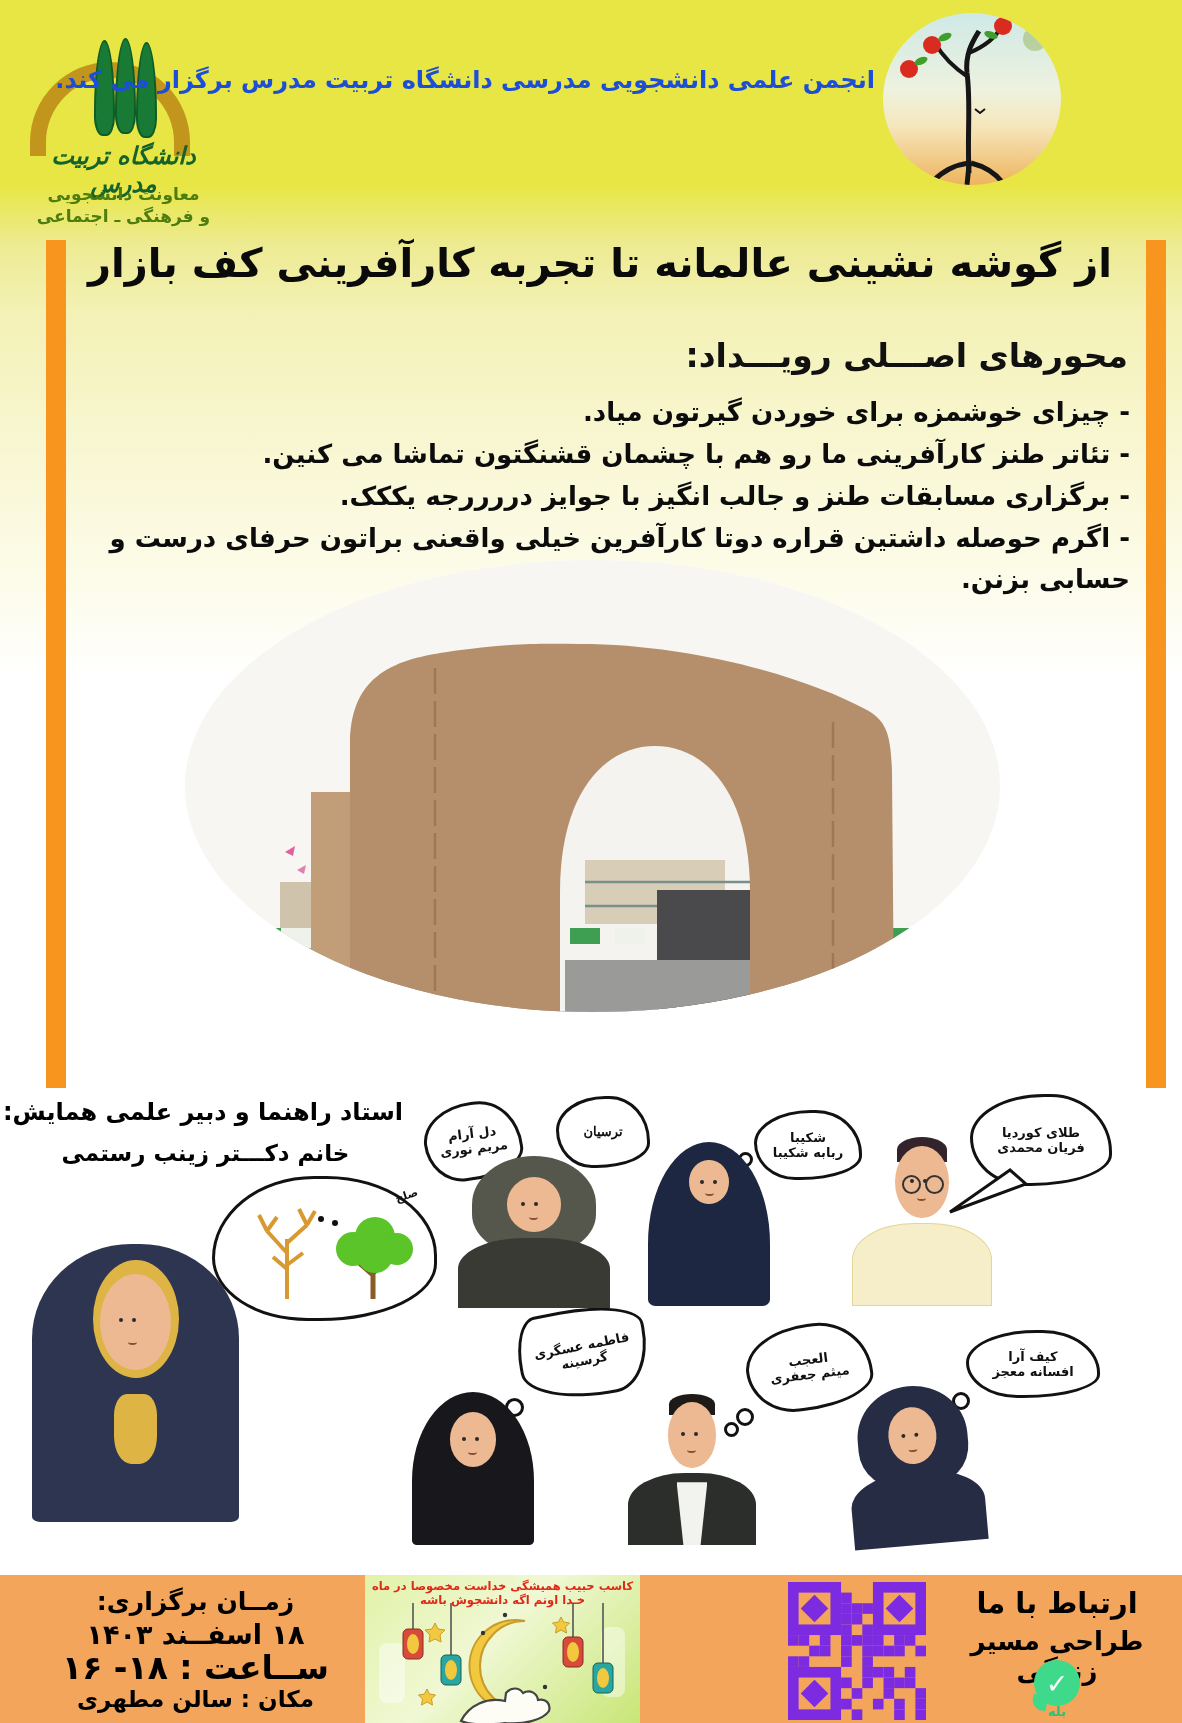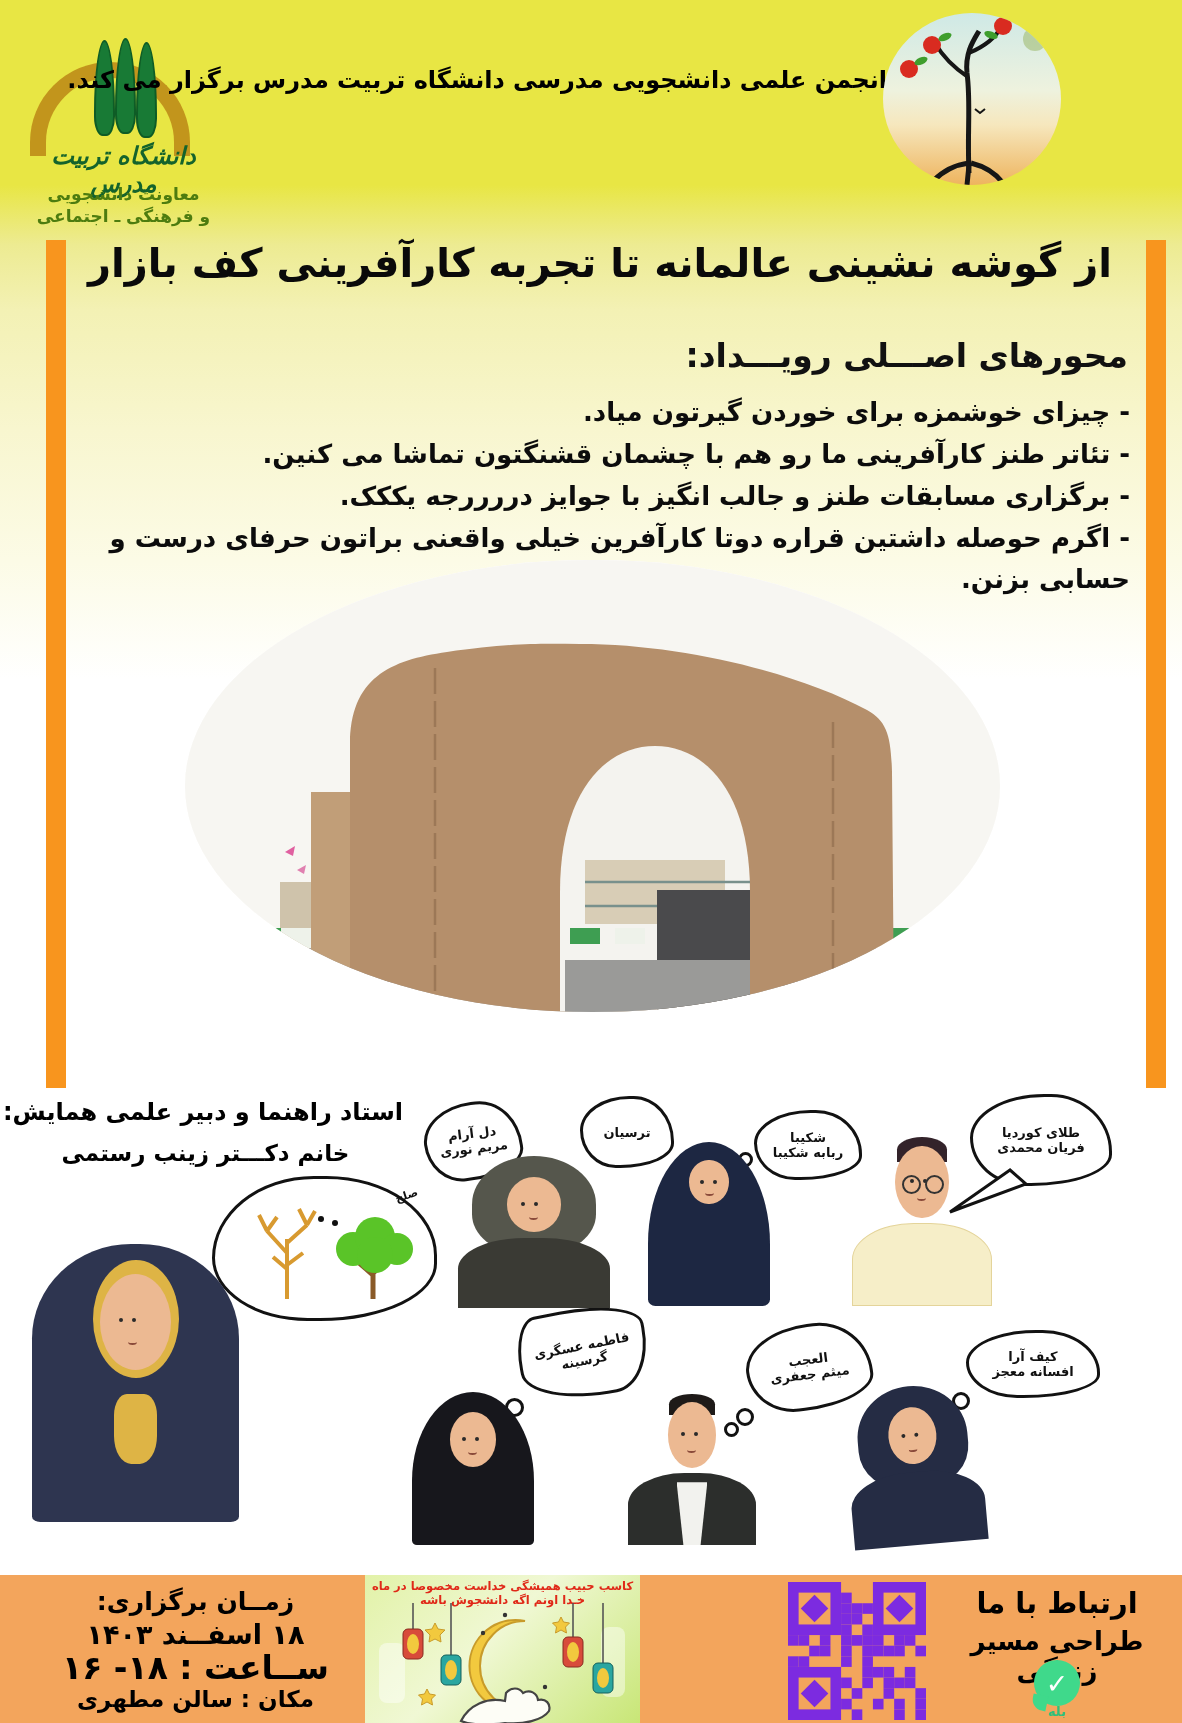--- a/index.html
+++ b/index.html
@@ -8,22 +8,22 @@
     font-family:"DejaVu Sans",sans-serif;
     background:linear-gradient(180deg,
       #e8e644 0px,#e8e644 185px,#edeb92 245px,#f3f1b4 310px,
       #f8f6cf 430px,#fcfbe6 560px,#ffffff 680px,#ffffff 100%);
   }
   .abs{position:absolute;}
   .rtl{direction:rtl;}
 
   
   .headline{
-    left:187px;top:66px;width:700px;text-align:center;
-    font-size:24px;font-weight:bold;color:#000000;white-space:nowrap;
+    left:175px;top:66px;width:700px;text-align:center;
+    font-size:24px;font-weight:bold;color:#1d4ed8;white-space:nowrap;
   }
   
   .tmu{left:16px;top:38px;width:215px;height:195px;}
   .tmu-arch{position:absolute;left:14px;top:24px;width:128px;height:78px;
     border:16px solid #c2951c;border-bottom:none;border-radius:150px 150px 0 0;}
   .cypress{position:absolute;width:17px;height:92px;background:#187a35;
     border:2px solid #0e5c26;border-radius:50% 50% 42% 42%/75% 75% 20% 20%;}
   .cy1{left:78px;top:2px;} .cy2{left:99px;top:0px;} .cy3{left:120px;top:4px;}
   .tmu-callig{position:absolute;left:0;top:104px;width:215px;text-align:center;
     font-size:24px;font-weight:bold;font-style:italic;color:#14632c;}
@@ -69,21 +69,21 @@
   .bub .l1{font-size:13px;} .bub .l2{font-size:13px;}
   .o-dot{background:#fff;border:3px solid #121212;border-radius:50%;}
 
   .tree-cloud{left:212px;top:1176px;width:225px;height:145px;
     border-radius:48% 52% 55% 45%/60% 58% 42% 46%;}
   .tree-cloud svg{width:200px;height:115px;}
   .tree-word{position:absolute;right:16px;top:10px;font-size:11px;font-weight:bold;
     transform:rotate(-18deg);}
 
   .b1{left:424px;top:1102px;width:98px;height:78px;transform:rotate(-7deg);}
-  .b2{left:580px;top:1096px;width:94px;height:72px;}
+  .b2{left:556px;top:1096px;width:94px;height:72px;font-family:Liberation Serif, serif;}
   .b3{left:754px;top:1110px;width:108px;height:70px;}
   .b4{left:970px;top:1094px;width:142px;height:92px;}
   .b4-tail{left:948px;top:1168px;width:80px;height:46px;}
   .b5{left:518px;top:1308px;width:130px;height:90px;transform:rotate(-11deg);
     border-radius:18% 62% 30% 70%/55% 30% 65% 40%;}
   .b6{left:746px;top:1324px;width:126px;height:86px;transform:rotate(-7deg);}
   .b7{left:966px;top:1330px;width:134px;height:68px;}
 
   
   .portrait{position:absolute;}

